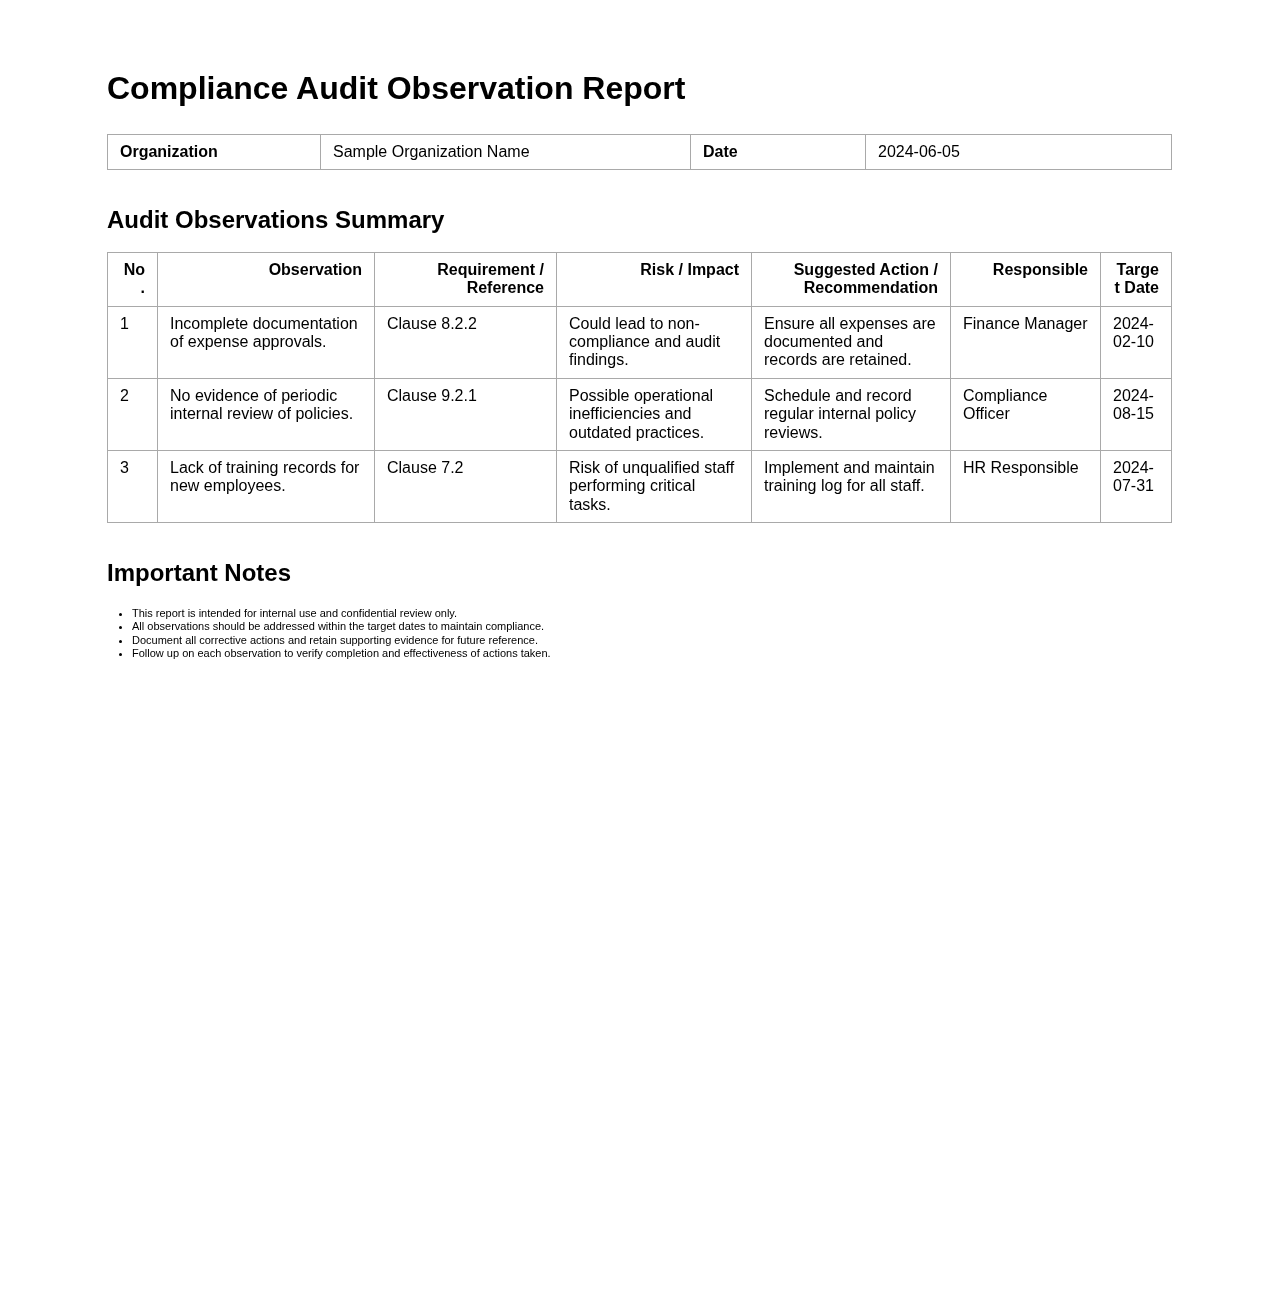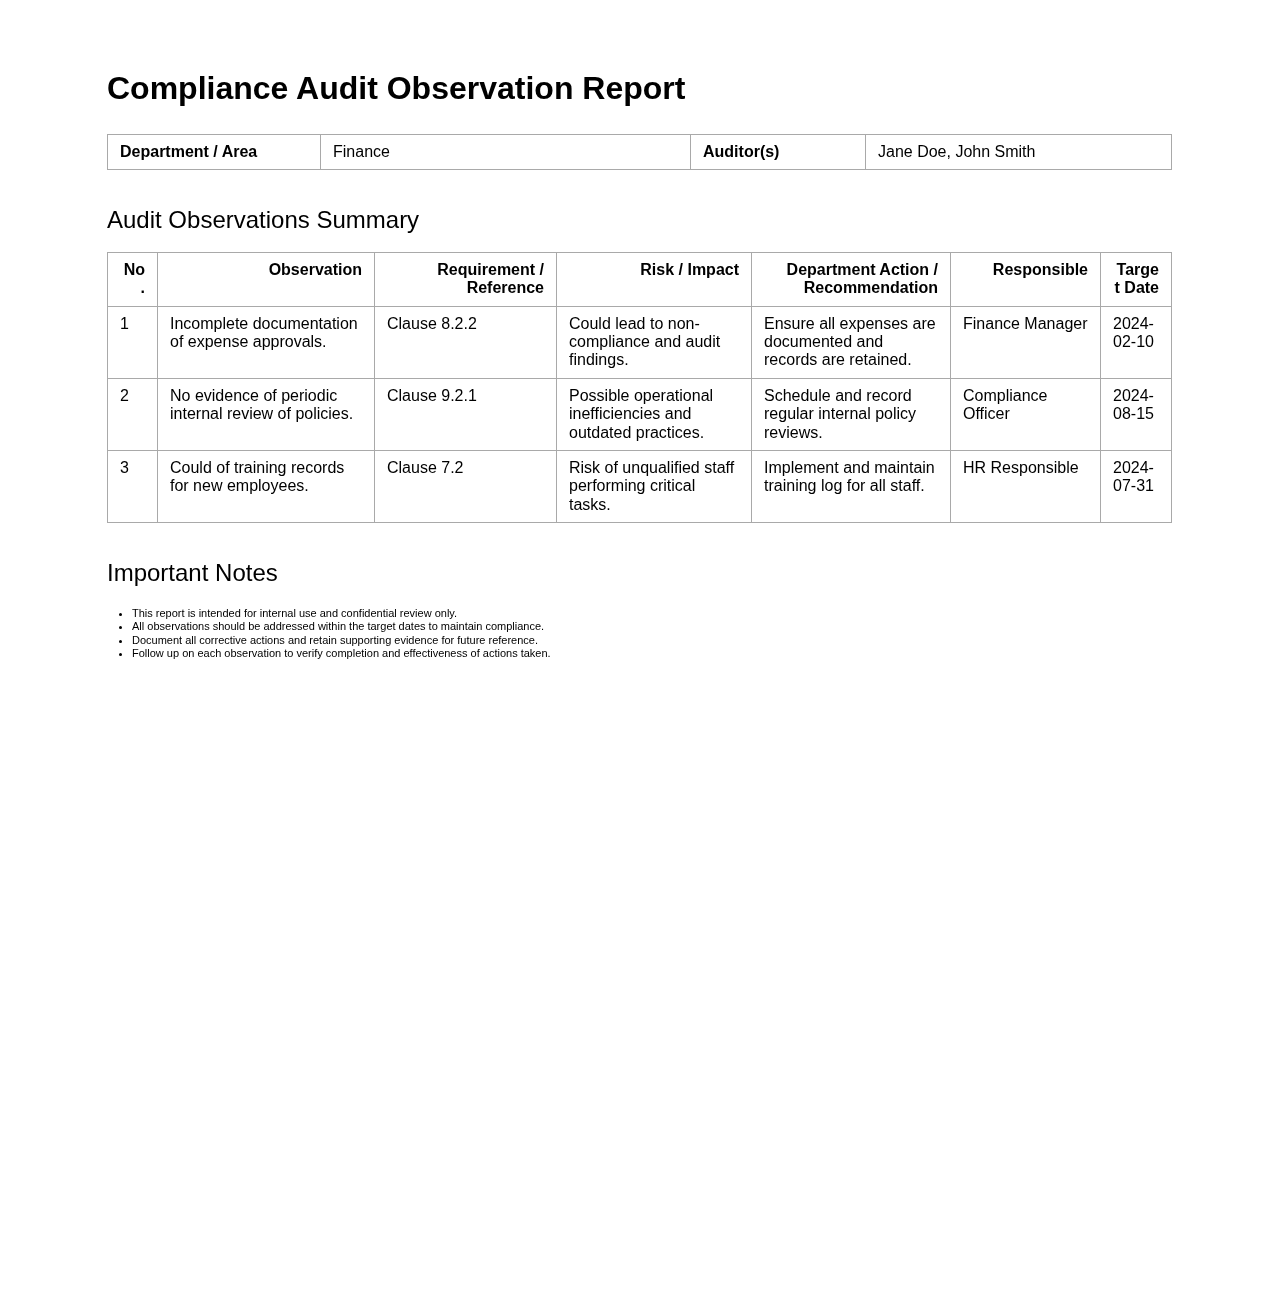--- a/index.html
+++ b/index.html
@@ -26,21 +26,21 @@
     padding: 70px 107px 0 107px;
   }
   h1.page-title {
     font-size: 32px;
     font-weight: bold;
     margin: 0 0 27px 0;
     line-height: 1.15;
   }
   h2.section-heading {
     font-size: 24px;
-    font-weight: normal;
+    font-weight: bold;
     line-height: 1.15;
     margin: 36px 0 16px 0;
   }
   h2.section-heading.obs {
     margin-bottom: 18px;
   }
   table {
     border-collapse: collapse;
     table-layout: fixed;
     width: 1064px;
@@ -75,24 +75,24 @@
 
   <table class="meta-table">
     <colgroup>
       <col style="width:213px">
       <col style="width:370px">
       <col style="width:175px">
       <col style="width:306px">
     </colgroup>
     <tbody>
       <tr>
-        <td class="meta-label">Department / Area</td>
-        <td>Finance</td>
-        <td class="meta-label">Auditor(s)</td>
-        <td>Jane Doe, John Smith</td>
+        <td class="meta-label">Organization</td>
+        <td>Sample Organization Name</td>
+        <td class="meta-label">Date</td>
+        <td>2024-06-05</td>
       </tr>
     </tbody>
   </table>
 
   <h2 class="section-heading obs">Audit Observations Summary</h2>
 
   <table class="obs-table">
     <colgroup>
       <col style="width:50px">
       <col style="width:217px">
@@ -102,21 +102,21 @@
       <col style="width:150px">
       <col style="width:71px">
     </colgroup>
     <thead>
       <tr>
 
       <th>No.</th>
           <th>Observation</th>
           <th>Requirement / Reference</th>
           <th>Risk / Impact</th>
-          <th>Department Action / Recommendation</th>
+          <th>Suggested Action / Recommendation</th>
           <th>Responsible</th>
           <th>Target Date</th>
         </tr>
     </thead>
     <tbody>
 
         <tr>
           <td>1</td>
           <td>Incomplete documentation of expense approvals.</td>
           <td>Clause 8.2.2</td>
@@ -131,21 +131,21 @@
           <td>No evidence of periodic internal review of policies.</td>
           <td>Clause 9.2.1</td>
           <td>Possible operational inefficiencies and outdated practices.</td>
           <td>Schedule and record regular internal policy reviews.</td>
           <td>Compliance Officer</td>
           <td>2024-08-15</td>
         </tr>
 
         <tr>
           <td>3</td>
-          <td>Could of training records for new employees.</td>
+          <td>Lack of training records for new employees.</td>
           <td>Clause 7.2</td>
           <td>Risk of unqualified staff performing critical tasks.</td>
           <td>Implement and maintain training log for all staff.</td>
           <td>HR Responsible</td>
           <td>2024-07-31</td>
         </tr>
       </tbody>
   </table>
 
   <h2 class="section-heading">Important Notes</h2>

